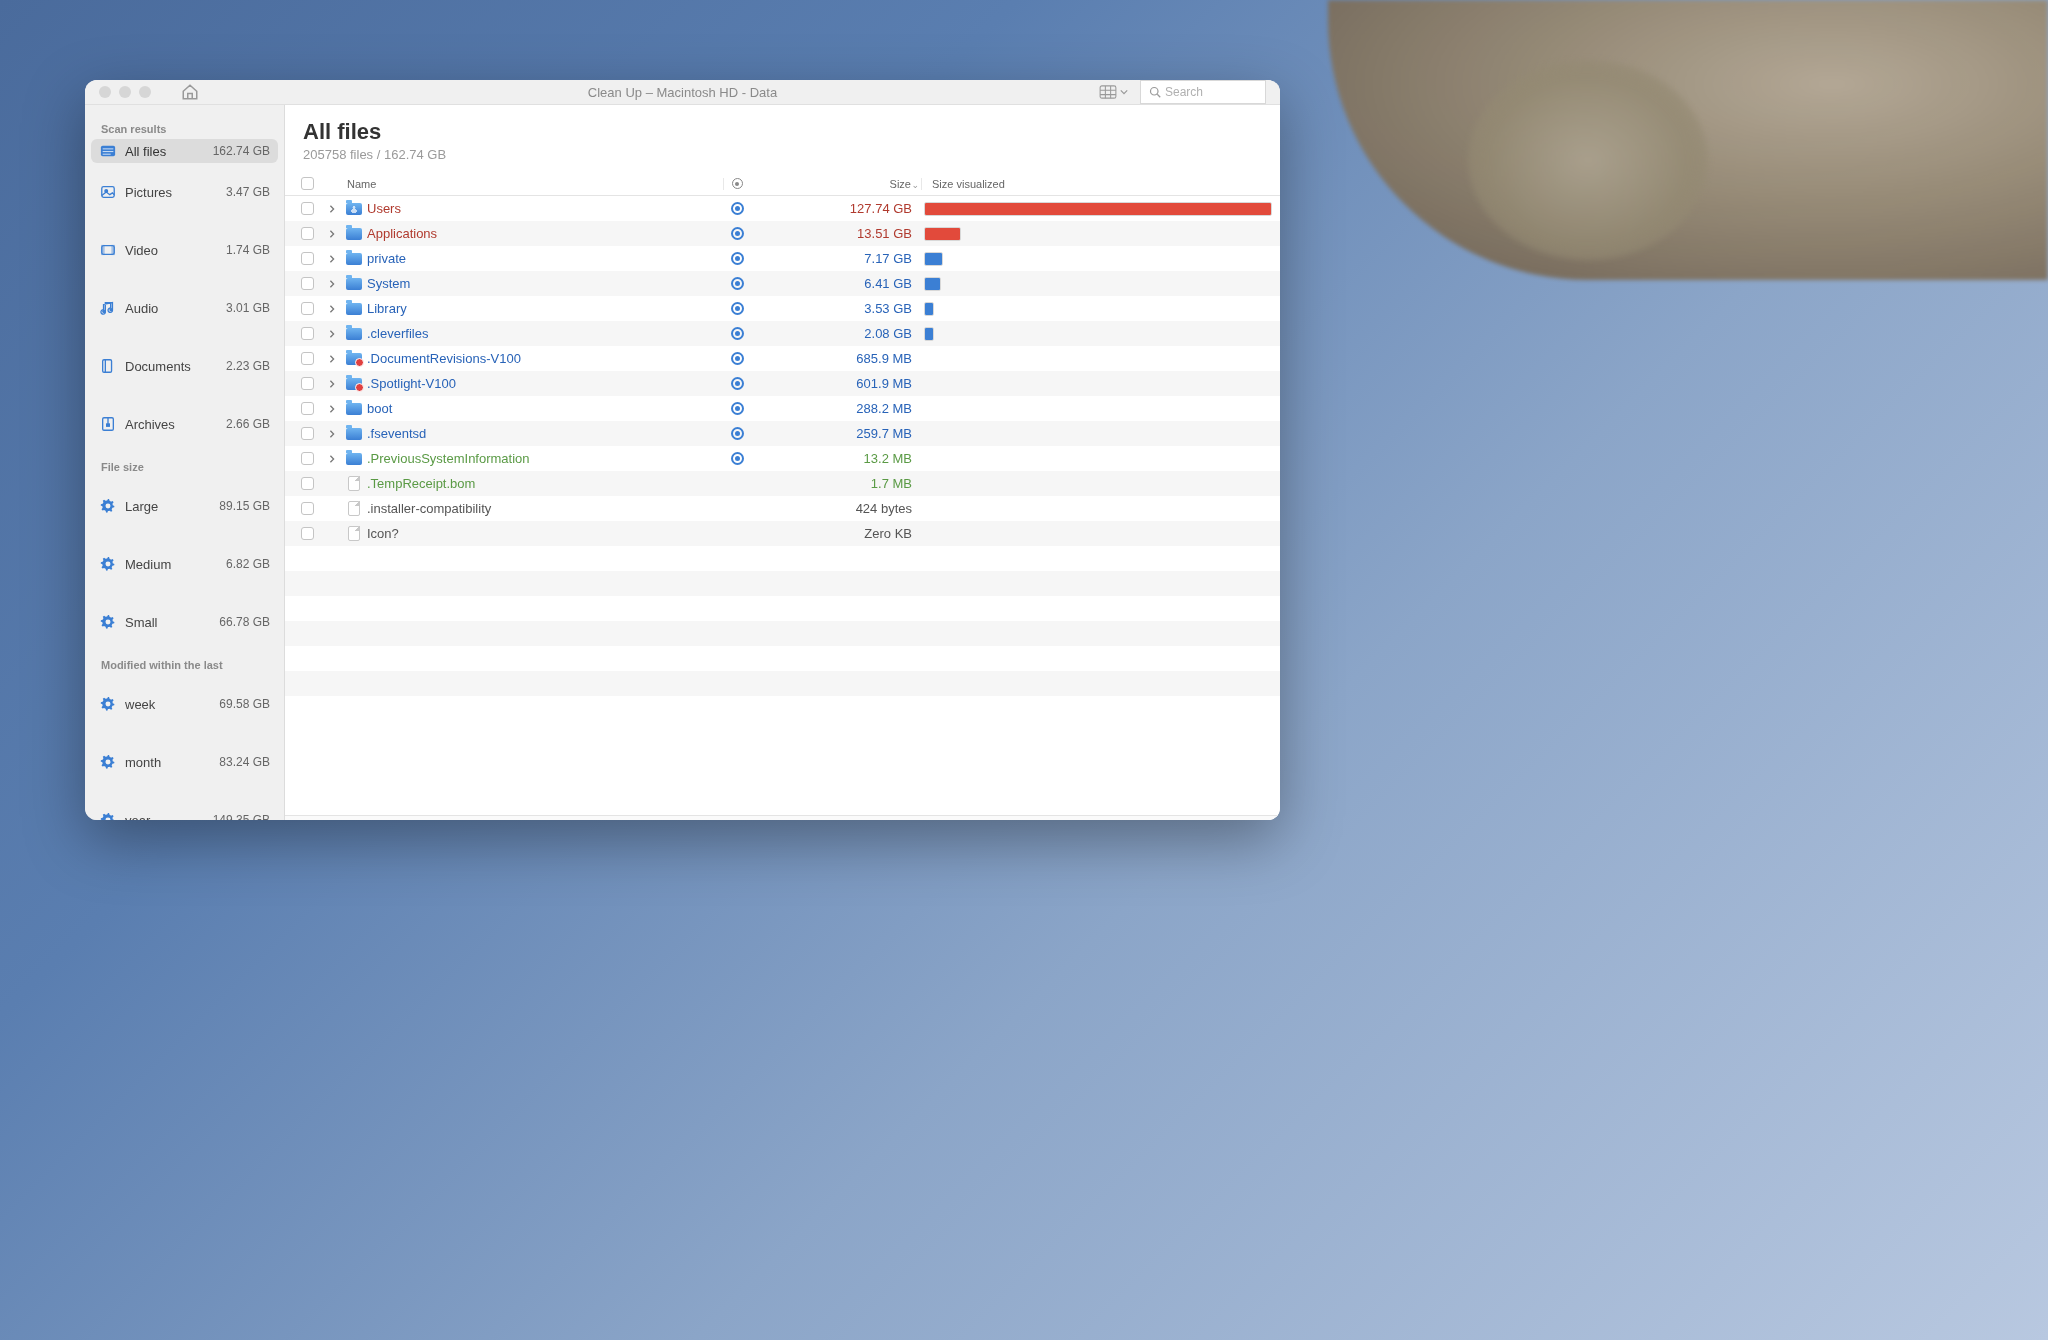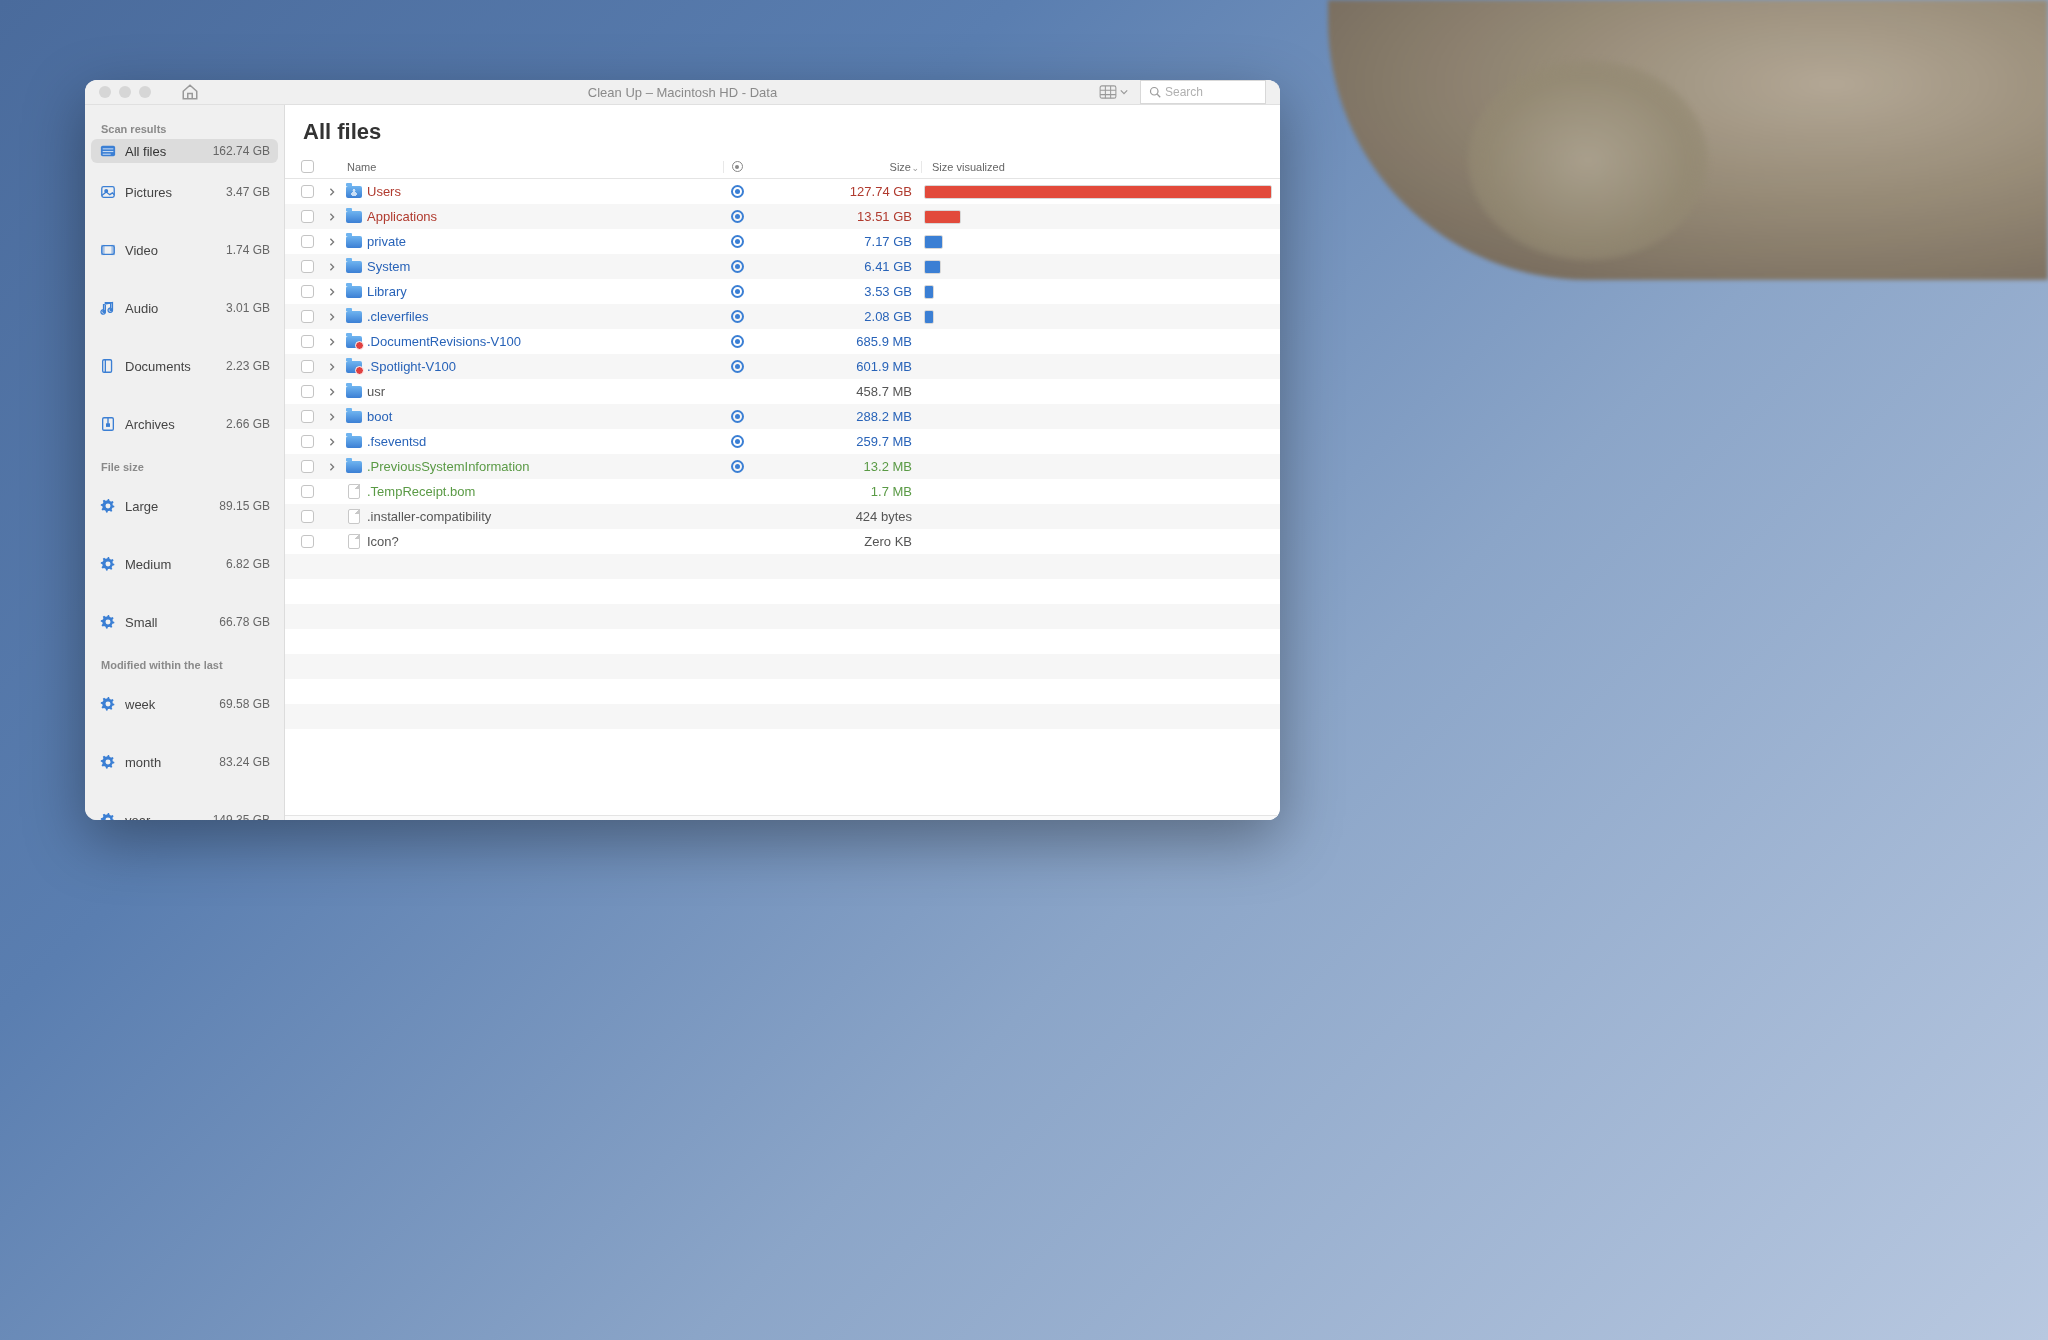--- a/index.html
+++ b/index.html
@@ -278,20 +278,21 @@
             </svg>
           </span>
           <span class="label">year</span>
           <span class="size">149.35 GB</span>
         </div>
       </div>
 
     <div class="main">
       <div class="main-header">
         <h1>All files</h1>
+        <div class="sub">205758 files / 162.74 GB</div>
       </div>
 
       <div class="table-header">
         <div class="col-check">
             <span class="hdr-chk"></span>
           </div>
         <div class="col-expand"></div>
         <div class="col-name">Name</div>
         <div class="col-scan">
             <span class="scan-header-dot"></span>
@@ -482,37 +483,20 @@
               <span></span>
             </div>
             <div class="expand">
               <svg width="8" height="8" viewBox="0 0 10 10">
                 <path d="M3 1 L7 5 L3 9" fill="none" stroke="#777" stroke-width="1.6"></path>
               </svg>
             </div>
             <div class="ficon">
               <span class="folder-ic"></span>
             </div>
-            <div class="name name-plain">usr</div>
-            <div class="scan"></div>
-            <div class="size size-plain">458.7 MB</div>
-            <div class="viz"></div>
-          </div>
-          <div class="row">
-            <div class="chk">
-              <span></span>
-            </div>
-            <div class="expand">
-              <svg width="8" height="8" viewBox="0 0 10 10">
-                <path d="M3 1 L7 5 L3 9" fill="none" stroke="#777" stroke-width="1.6"></path>
-              </svg>
-            </div>
-            <div class="ficon">
-              <span class="folder-ic"></span>
-            </div>
             <div class="name name-folder">boot</div>
             <div class="scan">
               <span class="scan-dot"></span>
             </div>
             <div class="size size-blue">288.2 MB</div>
             <div class="viz"></div>
           </div>
           <div class="row">
             <div class="chk">
               <span></span>

